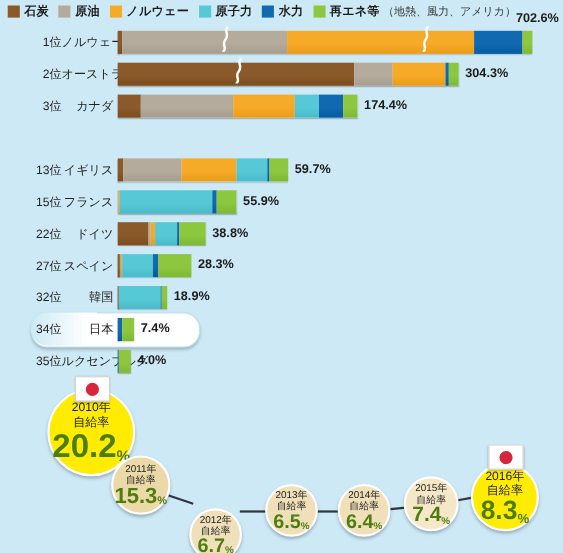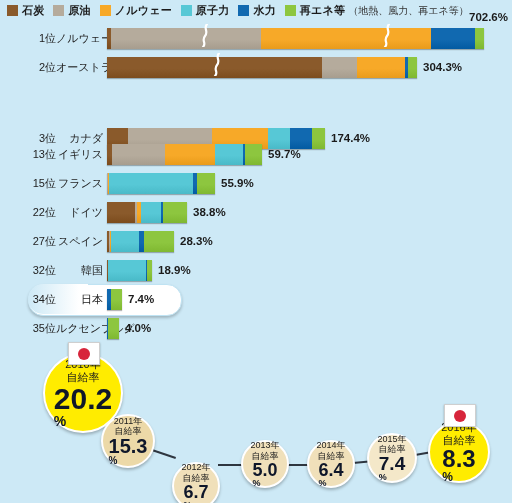--- a/index.html
+++ b/index.html
@@ -56,21 +56,21 @@
   #timeline{position:absolute;left:0;top:341px;width:512px;height:162px;}
   .link{position:absolute;height:2px;background:#2e3640;transform-origin:0 50%;}
   .bub{
     position:absolute;border-radius:50%;
     display:flex;flex-direction:column;align-items:center;justify-content:center;
     box-shadow:0 2px 3px rgba(0,0,0,.25);
     border:2px solid #ffffff;box-sizing:border-box;
   }
   .bub .yr{font-size:9px;color:#1b1b1b;line-height:1.15;white-space:nowrap;}
   .bub .lb{font-size:9px;color:#1b1b1b;line-height:1.15;white-space:nowrap;}
-  .bub .nm{font-weight:bold;color:#0f172a;line-height:1;display:flex;align-items:flex-start;flex-direction:column;}
+  .bub .nm{font-weight:bold;color:#4d7c0f;line-height:1;display:flex;align-items:flex-end;}
   .bub .pc{font-weight:bold;}
   .bub.big .yr,.bub.big .lb{font-size:11px;}
   .flag{
     position:absolute;width:30px;height:21px;background:#ffffff;
     border:1px solid #cfcfcf;box-shadow:0 1px 2px rgba(0,0,0,.3);
     display:flex;align-items:center;justify-content:center;
   }
   .flag i{display:block;width:12px;height:12px;border-radius:50%;background:#d7253b;}
 </style>
 </head>
@@ -93,21 +93,21 @@
       <span class="lg-sw" style="background: rgb(87, 200, 214);"></span>
       <span class="lg-tx">原子力</span>
     </div>
     <div class="lg-item">
       <span class="lg-sw" style="background: rgb(17, 105, 176);"></span>
       <span class="lg-tx">水力</span>
     </div>
     <div class="lg-item">
       <span class="lg-sw" style="background: rgb(141, 198, 63);"></span>
       <span class="lg-tx">再エネ等</span>
-      <span class="lg-note">（地熱、風力、再エネ等）</span>
+      <span class="lg-note">（地熱、風力、アメリカ）</span>
     </div>
   </div>
 
 <div id="rows">
     <div class="row" style="top: 4px;">
       <div class="rank">1位</div>
       <div class="cname">ノルウェー</div>
       <div class="bar" style="width: 377px;">
         <span class="seg" style="width: 4px; background: linear-gradient(rgb(138, 90, 43) 0%, rgb(138, 90, 43) 55%, rgb(124, 76, 29) 100%);"></span>
         <span class="seg" style="width: 150px; background: linear-gradient(rgb(181, 171, 156) 0%, rgb(181, 171, 156) 55%, rgb(167, 157, 142) 100%);"></span>
@@ -131,21 +131,21 @@
         <span class="seg" style="width: 35px; background: linear-gradient(rgb(181, 171, 156) 0%, rgb(181, 171, 156) 55%, rgb(167, 157, 142) 100%);"></span>
         <span class="seg" style="width: 48px; background: linear-gradient(rgb(247, 169, 40) 0%, rgb(247, 169, 40) 55%, rgb(233, 155, 26) 100%);"></span>
         <span class="seg" style="width: 3px; background: linear-gradient(rgb(17, 105, 176) 0%, rgb(17, 105, 176) 55%, rgb(3, 91, 162) 100%);"></span>
         <span class="seg" style="width: 9px; background: linear-gradient(rgb(141, 198, 63) 0%, rgb(141, 198, 63) 55%, rgb(127, 184, 49) 100%);"></span>
       </div>
       <div class="squig" style="left: 212px;"><svg width="11" height="23" viewBox="0 0 11 23">
           <path d="M7 0 C3 5,9 7,5 12 C1 17,7 19,3 23" stroke="#ffffff" stroke-width="2.2" fill="none" stroke-linecap="round"></path>
         </svg></div>
       <div class="val" style="left: 423px;">304.3%</div>
     </div>
-    <div class="row" style="top: 62px; margin-top: 42px;">
+    <div class="row" style="top: 62px;">
       <div class="rank">3位</div>
       <div class="cname">カナダ</div>
       <div class="bar" style="width: 218px;">
         <span class="seg" style="width: 21px; background: linear-gradient(rgb(138, 90, 43) 0%, rgb(138, 90, 43) 55%, rgb(124, 76, 29) 100%);"></span>
         <span class="seg" style="width: 84px; background: linear-gradient(rgb(181, 171, 156) 0%, rgb(181, 171, 156) 55%, rgb(167, 157, 142) 100%);"></span>
         <span class="seg" style="width: 56px; background: linear-gradient(rgb(247, 169, 40) 0%, rgb(247, 169, 40) 55%, rgb(233, 155, 26) 100%);"></span>
         <span class="seg" style="width: 22px; background: linear-gradient(rgb(87, 200, 214) 0%, rgb(87, 200, 214) 55%, rgb(73, 186, 200) 100%);"></span>
         <span class="seg" style="width: 22px; background: linear-gradient(rgb(17, 105, 176) 0%, rgb(17, 105, 176) 55%, rgb(3, 91, 162) 100%);"></span>
         <span class="seg" style="width: 13px; background: linear-gradient(rgb(141, 198, 63) 0%, rgb(141, 198, 63) 55%, rgb(127, 184, 49) 100%);"></span>
       </div>
@@ -266,21 +266,21 @@
       <div class="lb">自給率</div>
       <div class="nm" style="font-size: 18px;">
         <span>6.7</span>
         <span class="pc" style="font-size: 9px;">%</span>
       </div>
     </div>
     <div class="bub" style="width: 48px; height: 48px; left: 241px; top: 99px; background: rgb(240, 224, 186);">
       <div class="yr">2013年</div>
       <div class="lb">自給率</div>
       <div class="nm" style="font-size: 18px;">
-        <span>5.0</span>
+        <span>6.5</span>
         <span class="pc" style="font-size: 9px;">%</span>
       </div>
     </div>
     <div class="bub" style="width: 48px; height: 48px; left: 307px; top: 99px; background: rgb(240, 224, 186);">
       <div class="yr">2014年</div>
       <div class="lb">自給率</div>
       <div class="nm" style="font-size: 18px;">
         <span>6.4</span>
         <span class="pc" style="font-size: 9px;">%</span>
       </div>

